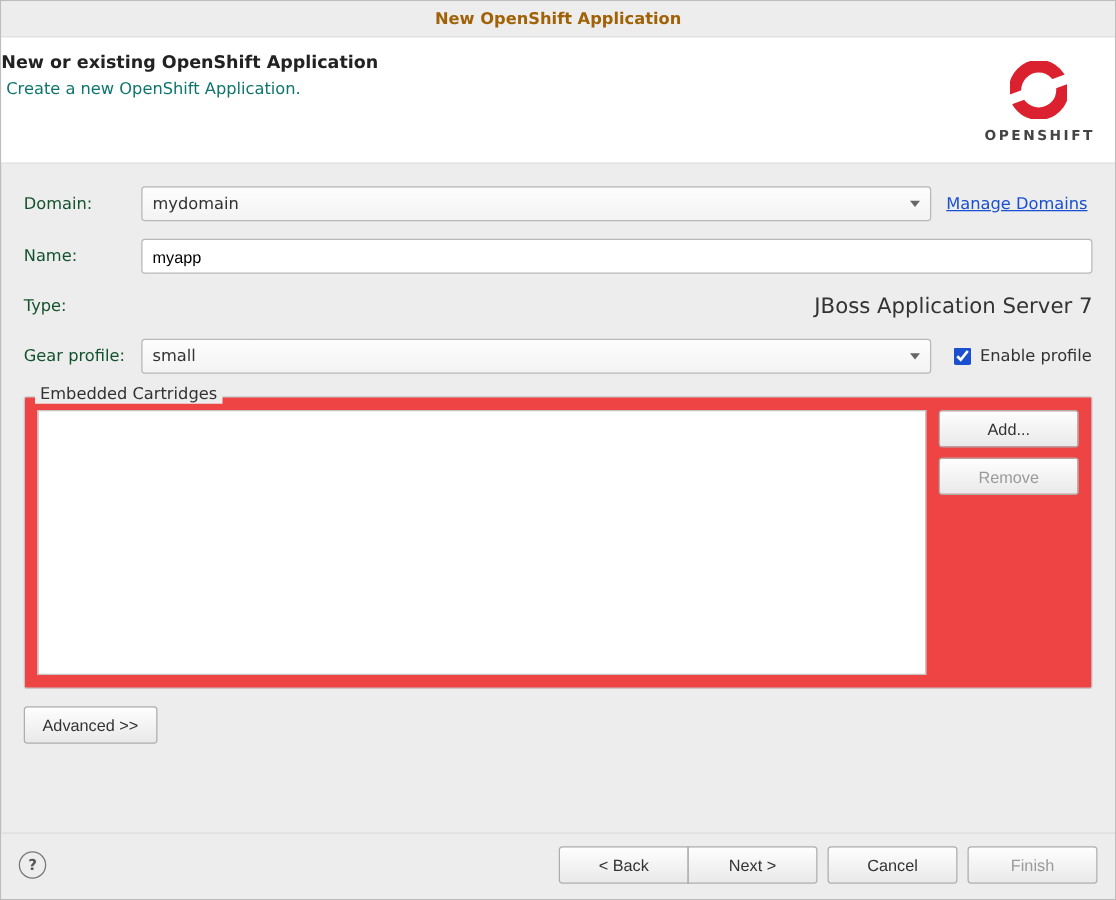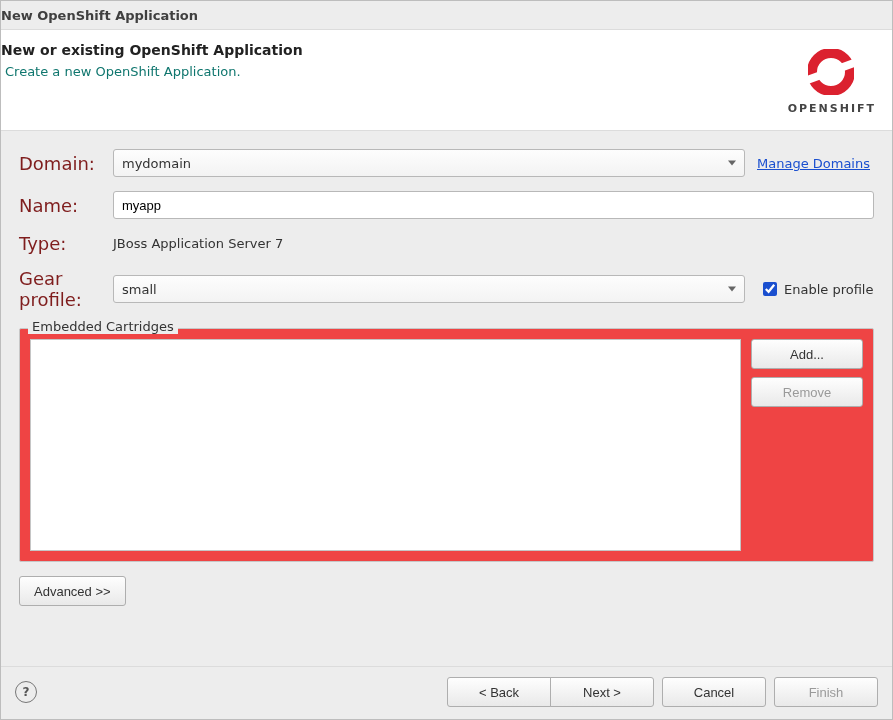--- a/index.html
+++ b/index.html
@@ -22,22 +22,23 @@
     border: 1px solid #bdbdbd;
     box-sizing: border-box;
   }
 
   .titlebar {
     height: 28px;
     background: #ededed;
     border-bottom: 1px solid #dcdcdc;
     display: flex;
     align-items: center;
+    justify-content: center;
     font-weight: bold;
-    color: #404040;
+    color: #a16207;
   }
 
   .banner {
     background: #fff;
     border-bottom: 1px solid #dcdcdc;
     padding: 12px 16px 8px 0;
     display: flex;
     align-items: flex-start;
     justify-content: space-between;
     min-height: 80px;
@@ -75,21 +76,21 @@
   }
 
   .form-grid {
     display: grid;
     grid-template-columns: 86px 1fr auto;
     column-gap: 8px;
     row-gap: 14px;
     align-items: center;
   }
 
-  .lbl { color: #7f1d1d; font-size: 18px; }
+  .lbl { color: #14532d; font-size: 13px; }
 
   .combo, .text-input {
     height: 28px;
     box-sizing: border-box;
     border: 1px solid #b8b8b8;
     background: #fff;
     font-size: 13px;
     padding: 0 8px;
     width: 100%;
     border-radius: 3px;
@@ -115,21 +116,21 @@
 
   .link {
     color: #1a4fcf;
     text-decoration: underline;
     font-size: 13px;
     padding: 0 4px;
     white-space: nowrap;
     cursor: pointer;
   }
 
-  .static-val { color: #333; font-size: 13px; padding: 2px 0; }
+  .static-val { color: #333; font-size: 17px; padding: 2px 0; text-align: right; }
 
   .scaling-cell {
     display: flex;
     align-items: center;
     gap: 4px;
     white-space: nowrap;
     padding-left: 6px;
   }
   .chk {
     width: 14px; height: 14px;

